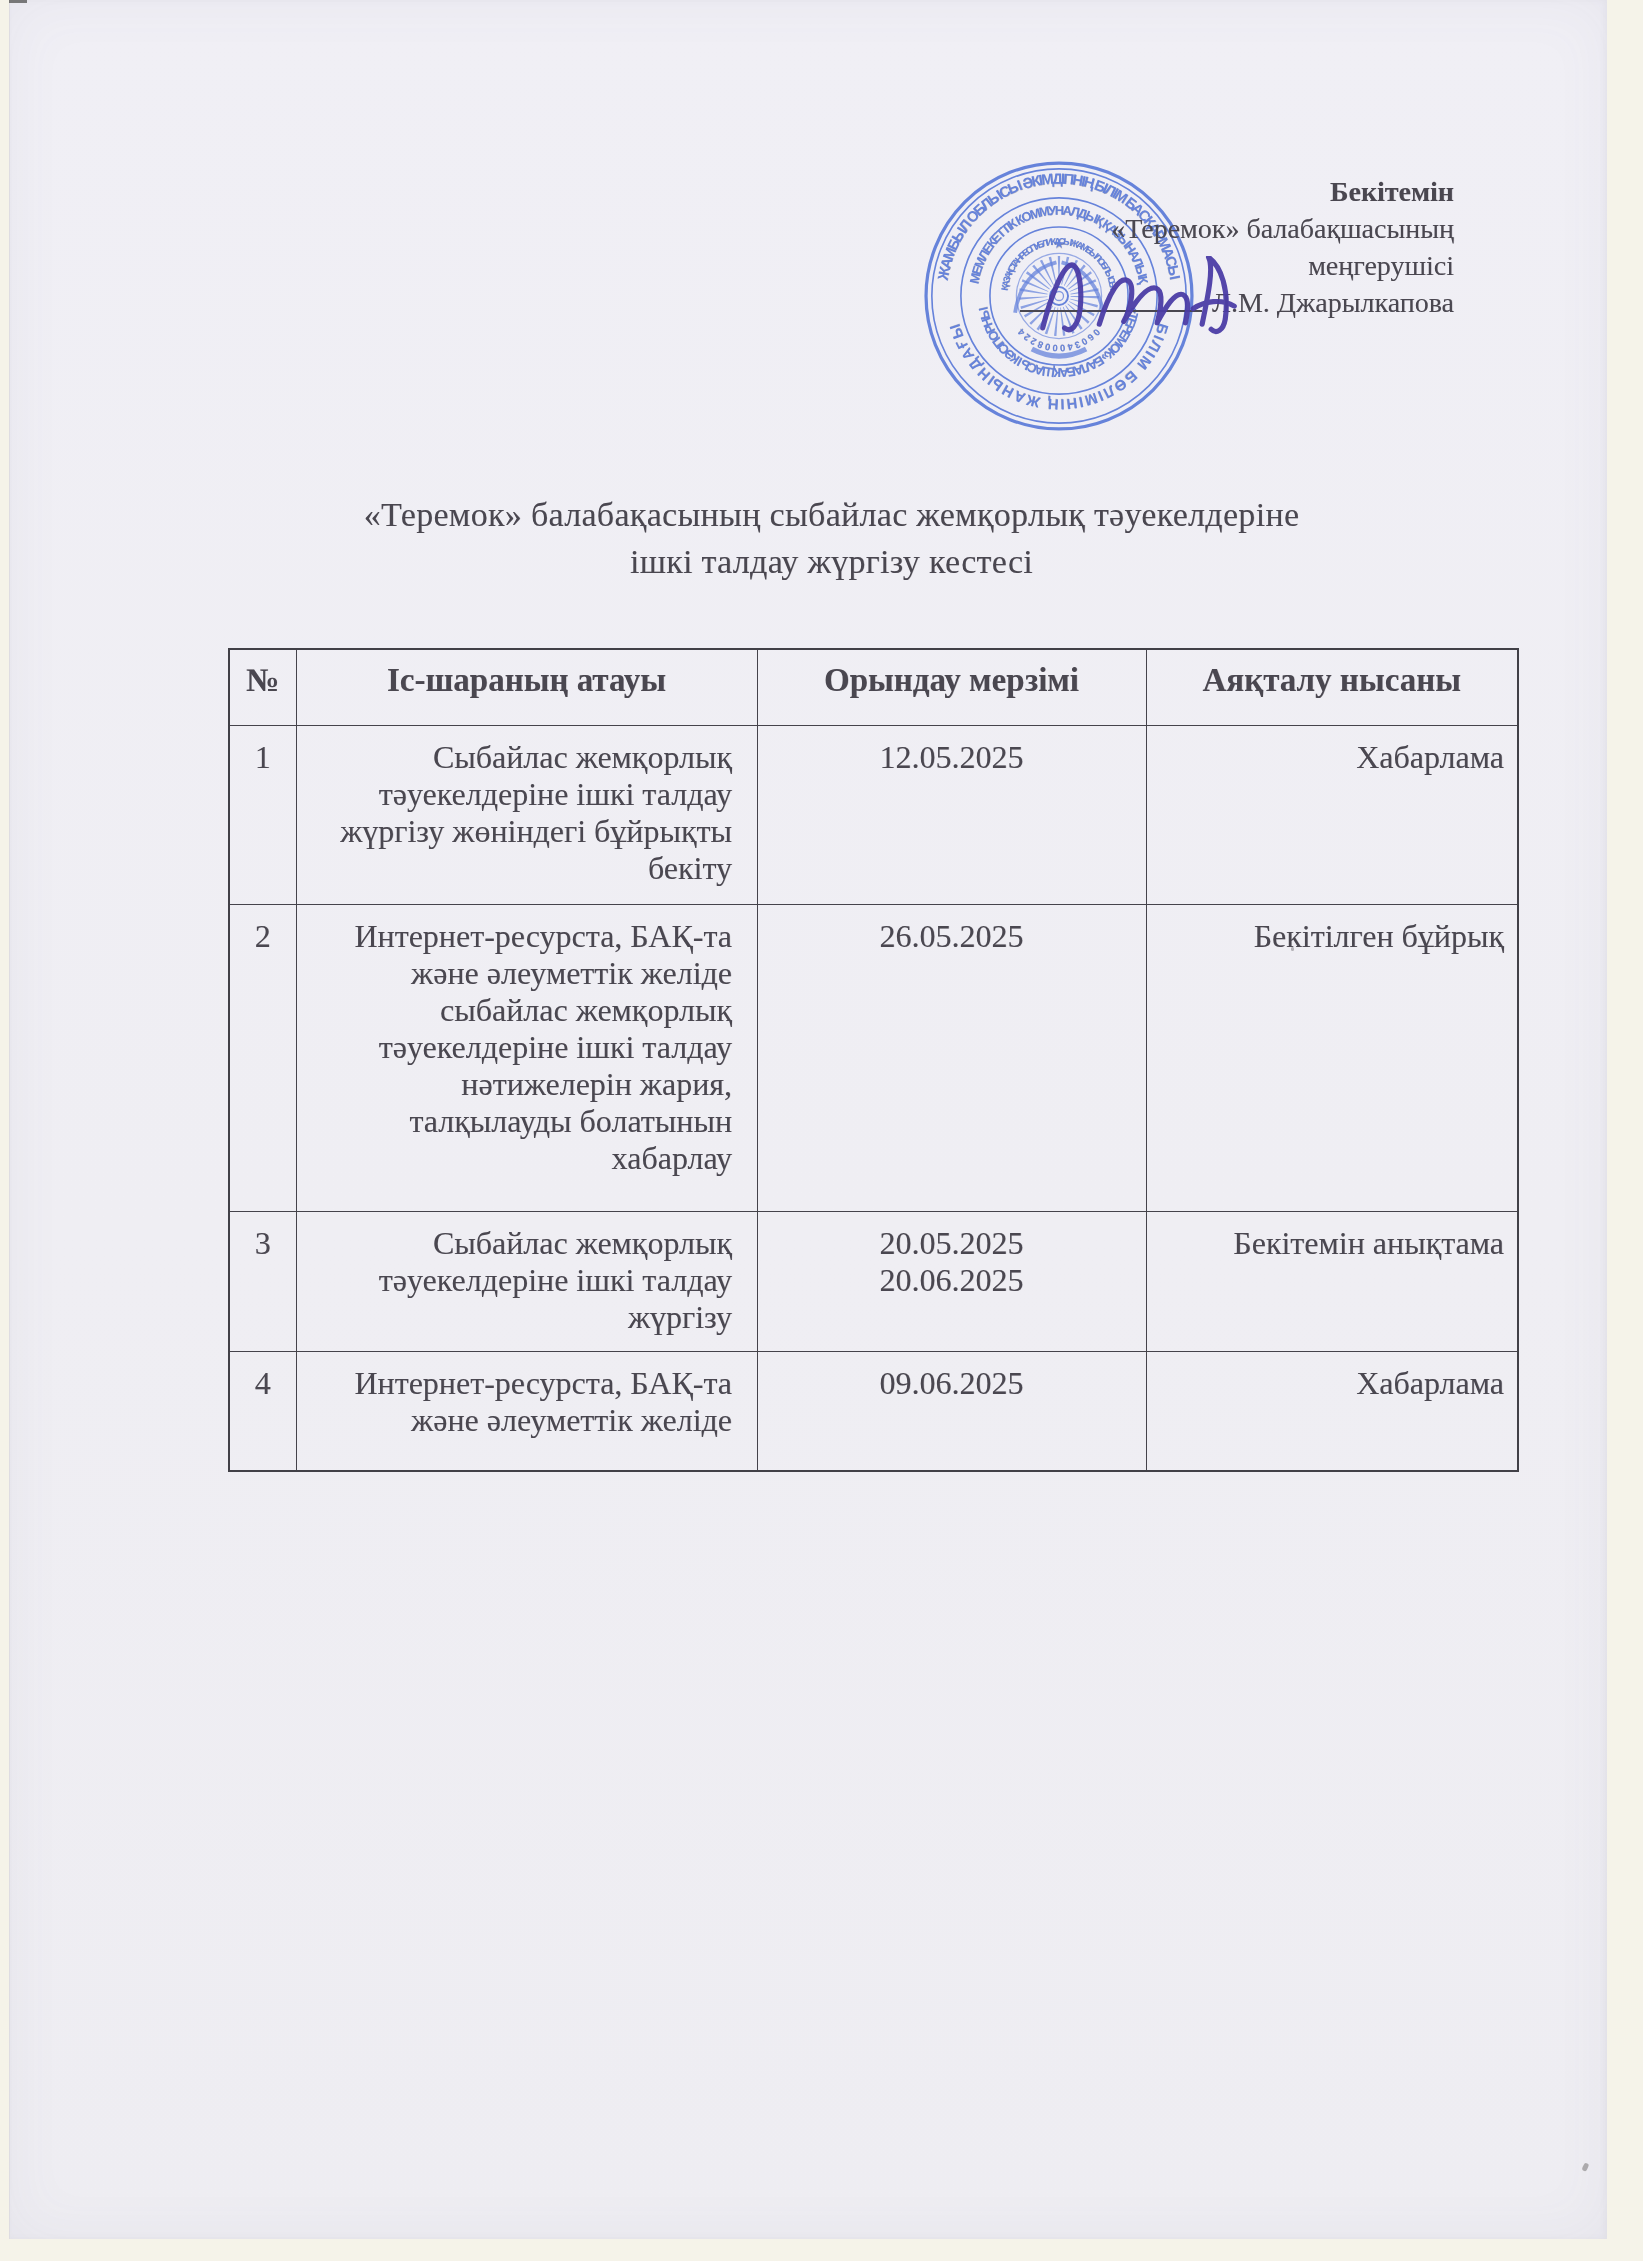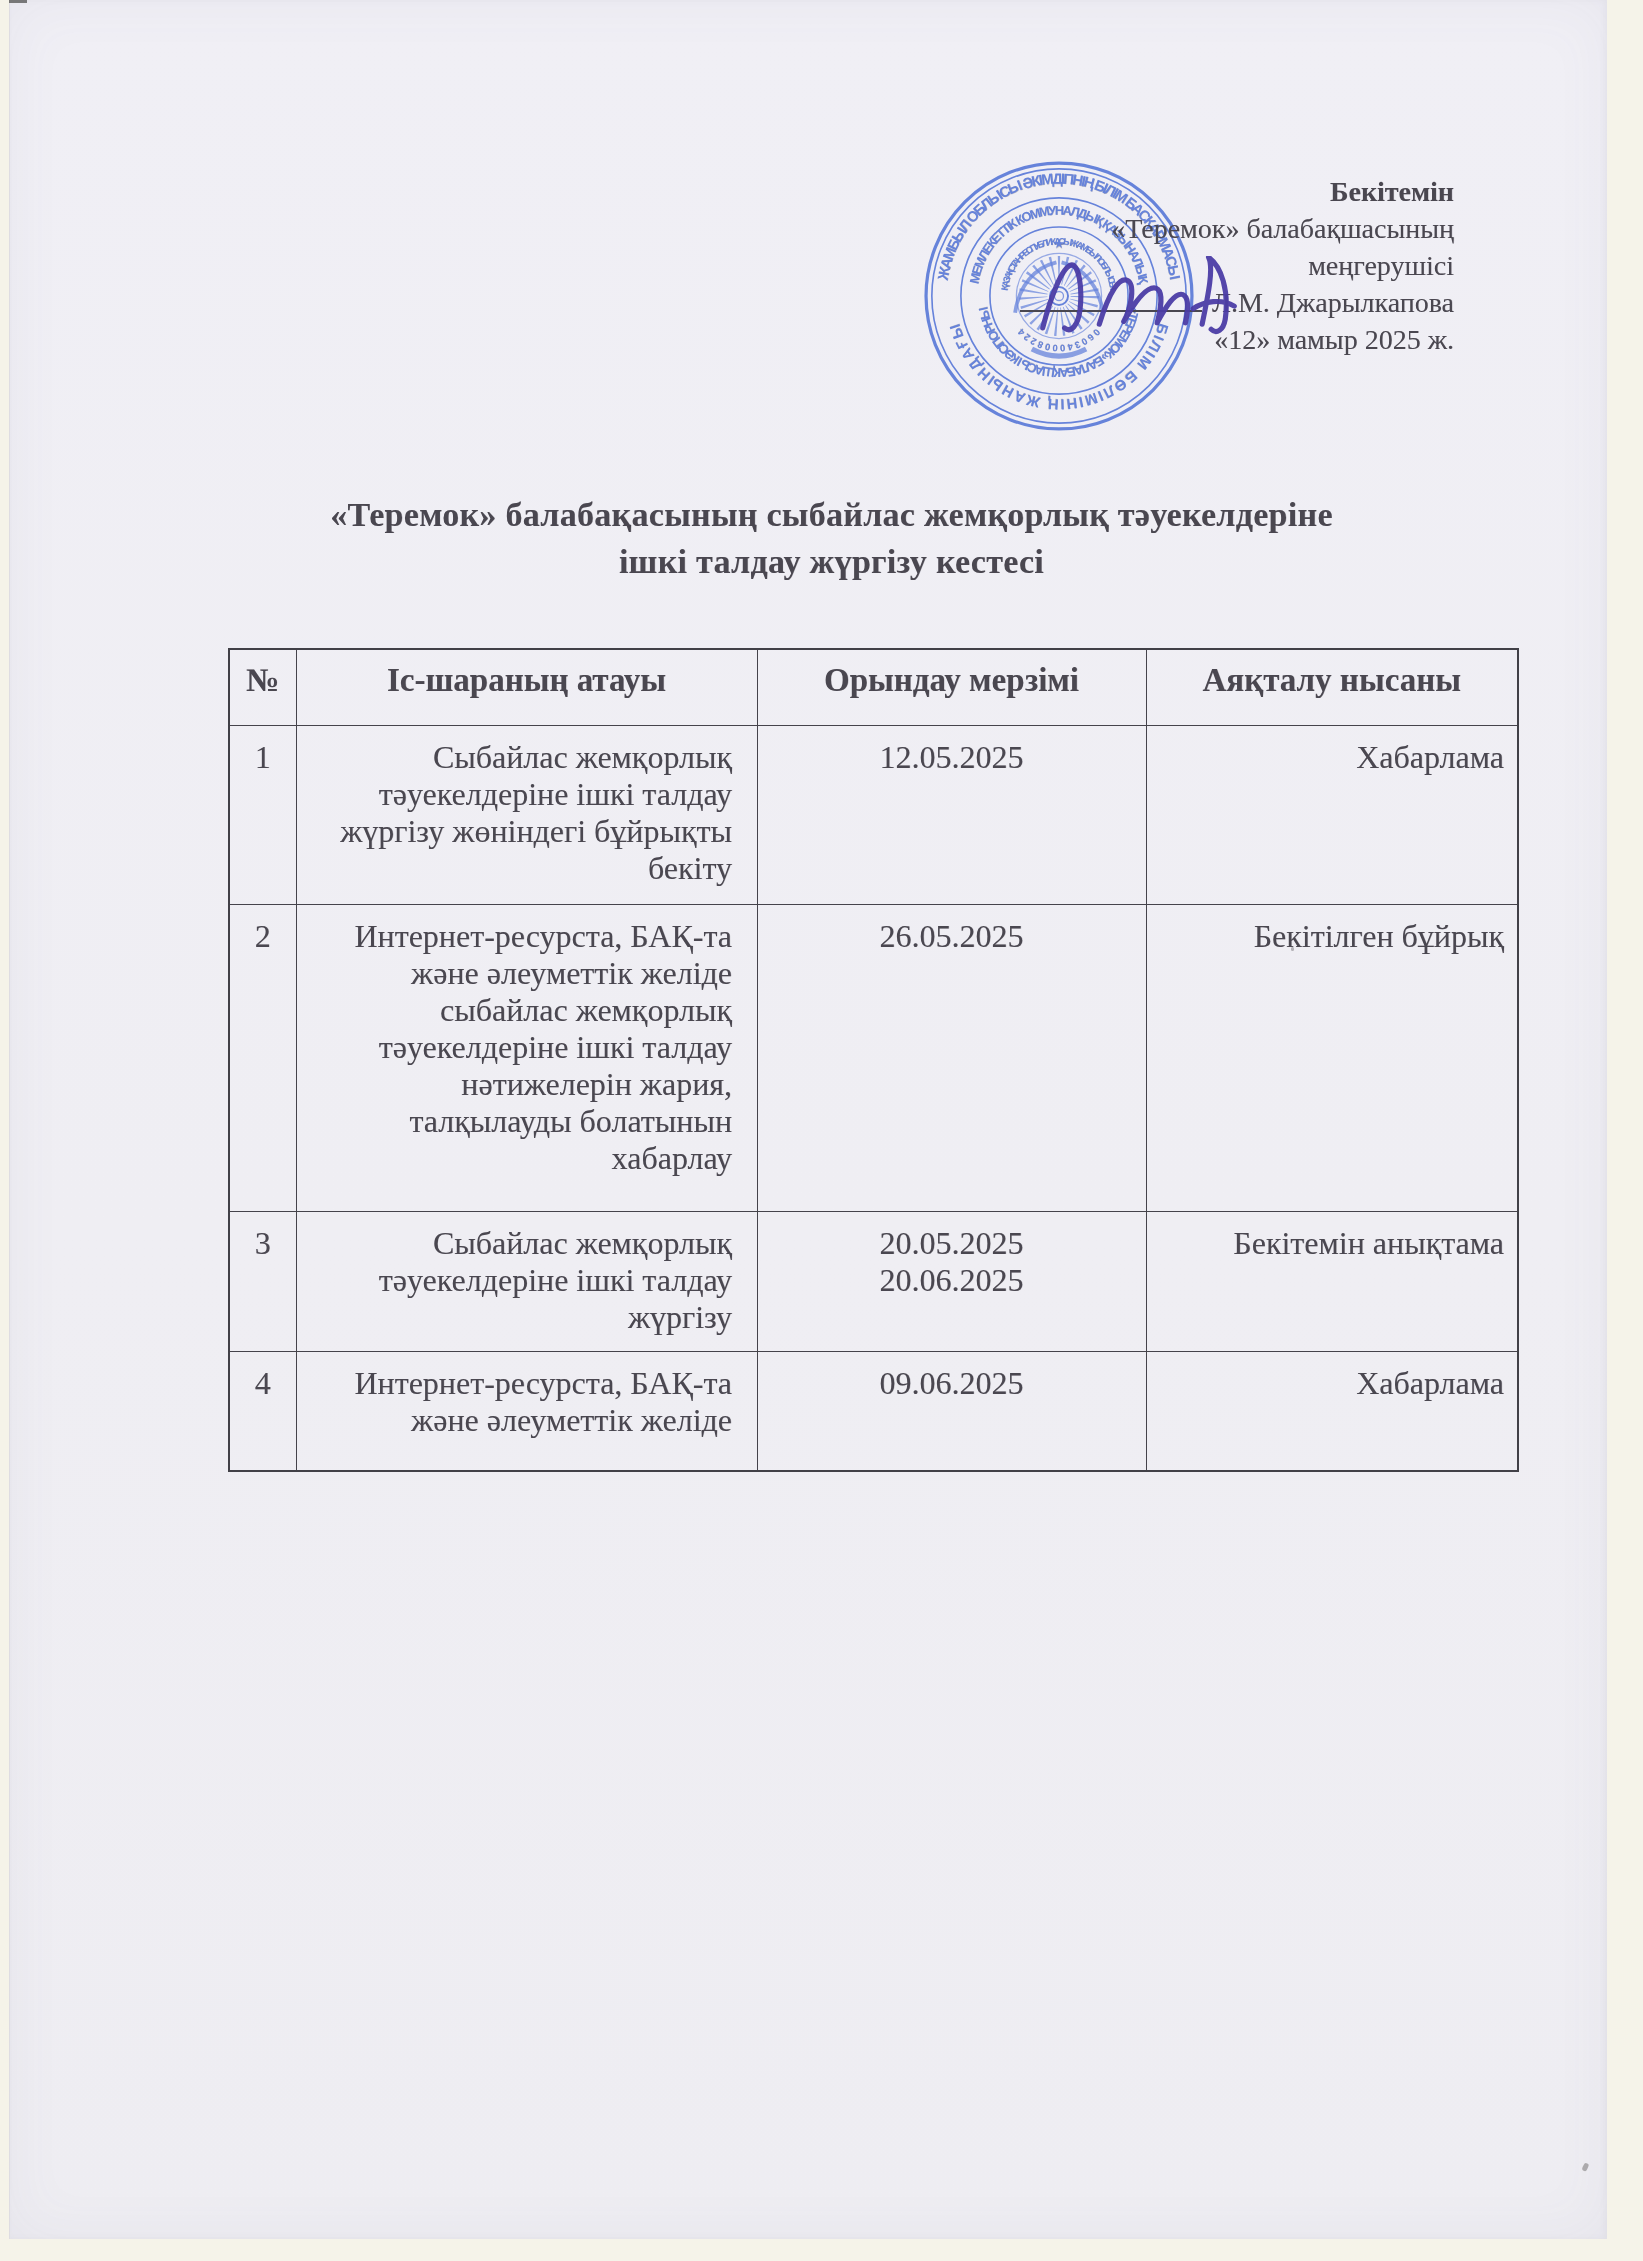--- a/index.html
+++ b/index.html
@@ -37,21 +37,21 @@
 
   
   .signature{
     position:absolute; left:1022px; top:256px; width:213px; height:90px; z-index:6;
     filter:blur(0.2px);
   }
 
   
   .doc-title{
     position:absolute; left:145px; top:491px; width:1353px; z-index:4;
-    text-align:center; font-weight:bold; font-size:34px; line-height:47px;
+    text-align:center; font-weight:normal; font-size:34px; line-height:47px;
     letter-spacing:0.3px;
   }
 
   
   .schedule{
     position:absolute; left:218px; top:648px; width:1288px; z-index:4;
     border-collapse:collapse; table-layout:fixed;
     font-size:32px;
   }
   .schedule th,.schedule td{
@@ -132,21 +132,20 @@
       <path d="M 264,106 C 274,58 282,18 274,2 C 294,16 306,54 300,98 C 297,116 286,122 278,114"></path>
       <path d="M 250,82 C 268,70 294,66 314,78"></path>
     </g>
   </svg>
 
   <div class="approval">
     <div class="bold">Бекітемін</div>
     <div>«Теремок» балабақшасының</div>
     <div>меңгерушісі</div>
     <div><span class="sig-underline"></span><span>Л.М. Джарылкапова</span></div>
-    <div>«12» мамыр 2025 ж.</div>
   </div>
 
   <div class="doc-title">
     <div>«Теремок» балабақасының сыбайлас жемқорлық тәуекелдеріне</div>
     <div>ішкі талдау жүргізу кестесі</div>
   </div>
 
   <table class="schedule">
     <colgroup>
       <col style="width:67px">

